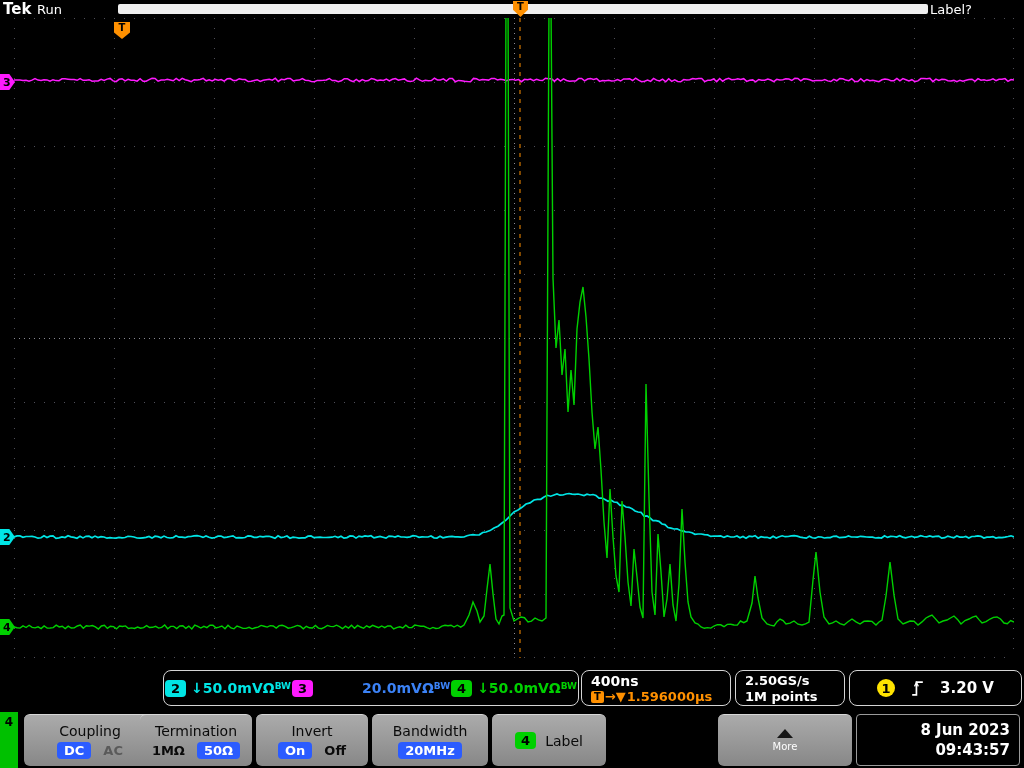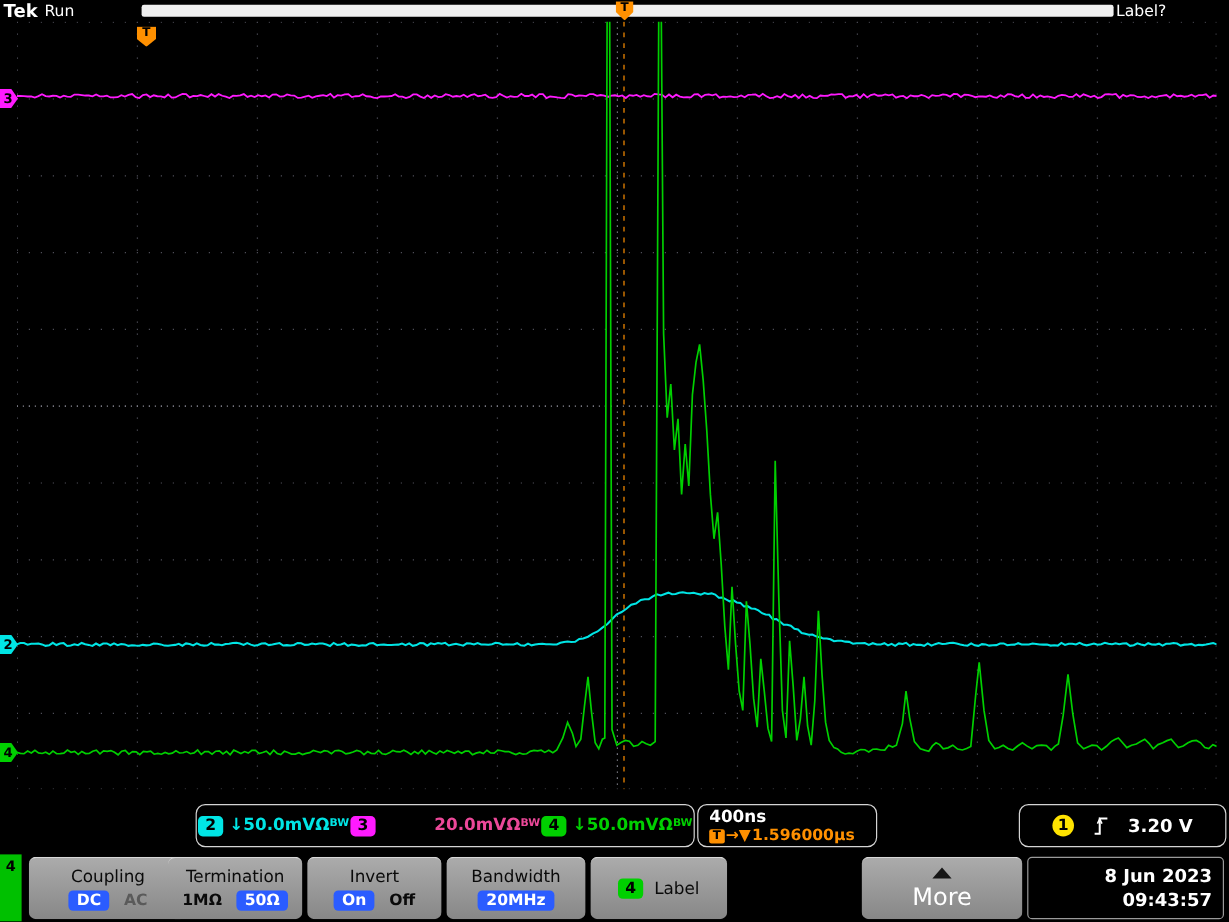--- a/index.html
+++ b/index.html
@@ -31,21 +31,21 @@
 
   
   #statusbar{position:absolute;left:0;top:666px;width:1024px;height:44px;}
   .sbox{position:absolute;top:4px;height:36px;border:1px solid #d4d4d4;border-radius:8px;
         box-sizing:border-box;background:#000;}
   .chbox{left:163px;width:416px;display:flex;align-items:center;justify-content:space-evenly;}
   .chread{display:flex;align-items:center;gap:5px;}
   .chbadge{color:#000;font-weight:bold;font-size:13px;border-radius:4px;padding:1px 6px;}
   .b2{background:#00e5e5;} .b3{background:#ff1aff;} .b4{background:#00d000;}
   .chtext{font-weight:bold;font-size:14px;white-space:nowrap;}
-  .c2{color:#00e5e5;} .c3{color:#ec4899;margin-left:44px;} .c4{color:#00d000;}
+  .c2{color:#00e5e5;} .c3{color:#3b82f6;margin-left:44px;} .c4{color:#00d000;}
   .bw{font-size:9px;vertical-align:4px;}
   .hbox{left:581px;width:150px;padding:2px 9px;}
   .hline1{color:#fff;font-weight:bold;font-size:14px;line-height:16px;}
   .hline2{color:#ff9000;font-weight:bold;font-size:13px;line-height:15px;display:flex;align-items:center;gap:1px;}
   .tsq{background:#ff9000;color:#000;font-size:10px;line-height:12px;padding:0 3px;border-radius:2px;font-weight:bold;}
   .abox{left:735px;width:110px;padding:2px 9px;color:#fff;font-weight:bold;font-size:13px;}
   .abox div{line-height:16px;}
   .trbox{left:849px;width:173px;display:flex;align-items:center;justify-content:center;gap:16px;}
   .trigsrc{background:#ffe300;color:#000;width:18px;height:18px;border-radius:50%;font-weight:bold;
            font-size:13px;display:flex;align-items:center;justify-content:center;}
@@ -66,21 +66,21 @@
   .plain{color:#0a0a0a;font-weight:bold;}
   .b-coupling{left:24px;width:132px;}
   .b-term{left:140px;width:112px;}
   .b-invert{left:256px;width:112px;}
   .b-bw{left:372px;width:116px;}
   .b-label{left:492px;width:114px;flex-direction:row;gap:9px;}
   .lbadge{background:#00d000;color:#000;font-weight:bold;border-radius:4px;padding:1px 6px;font-size:13px;}
   .b-more{left:718px;width:134px;}
   .moretri{width:0;height:0;border-left:8px solid transparent;border-right:8px solid transparent;
            border-bottom:9px solid #161616;}
-  .moretext{color:#fff;font-size:20px;}
+  .moretext{color:#fff;font-size:10px;}
   .dtbox{position:absolute;left:856px;top:2px;width:164px;height:52px;background:#000;border:1px solid #9a9a9a;
          border-radius:4px;box-sizing:border-box;color:#fff;font-weight:bold;font-size:15px;text-align:right;
          padding:5px 9px;display:flex;flex-direction:column;justify-content:center;gap:2px;align-items:flex-end;}
 </style>
 </head>
 <body>
 
 <div id="screen">
 
   <div id="topbar">
@@ -158,20 +158,24 @@
 
     <div class="sbox hbox">
       <div class="hline1">400ns</div>
       <div class="hline2">
         <span class="tsq">T</span>
           <span>→▼</span>
           <span>1.596000µs</span>
       </div>
     </div>
 
+    <div class="sbox abox">
+      <div>2.50GS/s</div>
+      <div>1M points</div>
+    </div>
 
     <div class="sbox trbox">
       <span class="trigsrc">1</span>
       <svg class="slope" viewBox="0 0 12 16">
         <path d="M1 14 L5 14 L5 2 L11 2" stroke="#fff" stroke-width="1.6" fill="none"></path>
         <path d="M3.2 6 L5 2.4 L6.8 6" stroke="#fff" stroke-width="1.2" fill="none"></path>
       </svg>
       <span class="triglevel">3.20 V</span>
     </div>
   </div>

